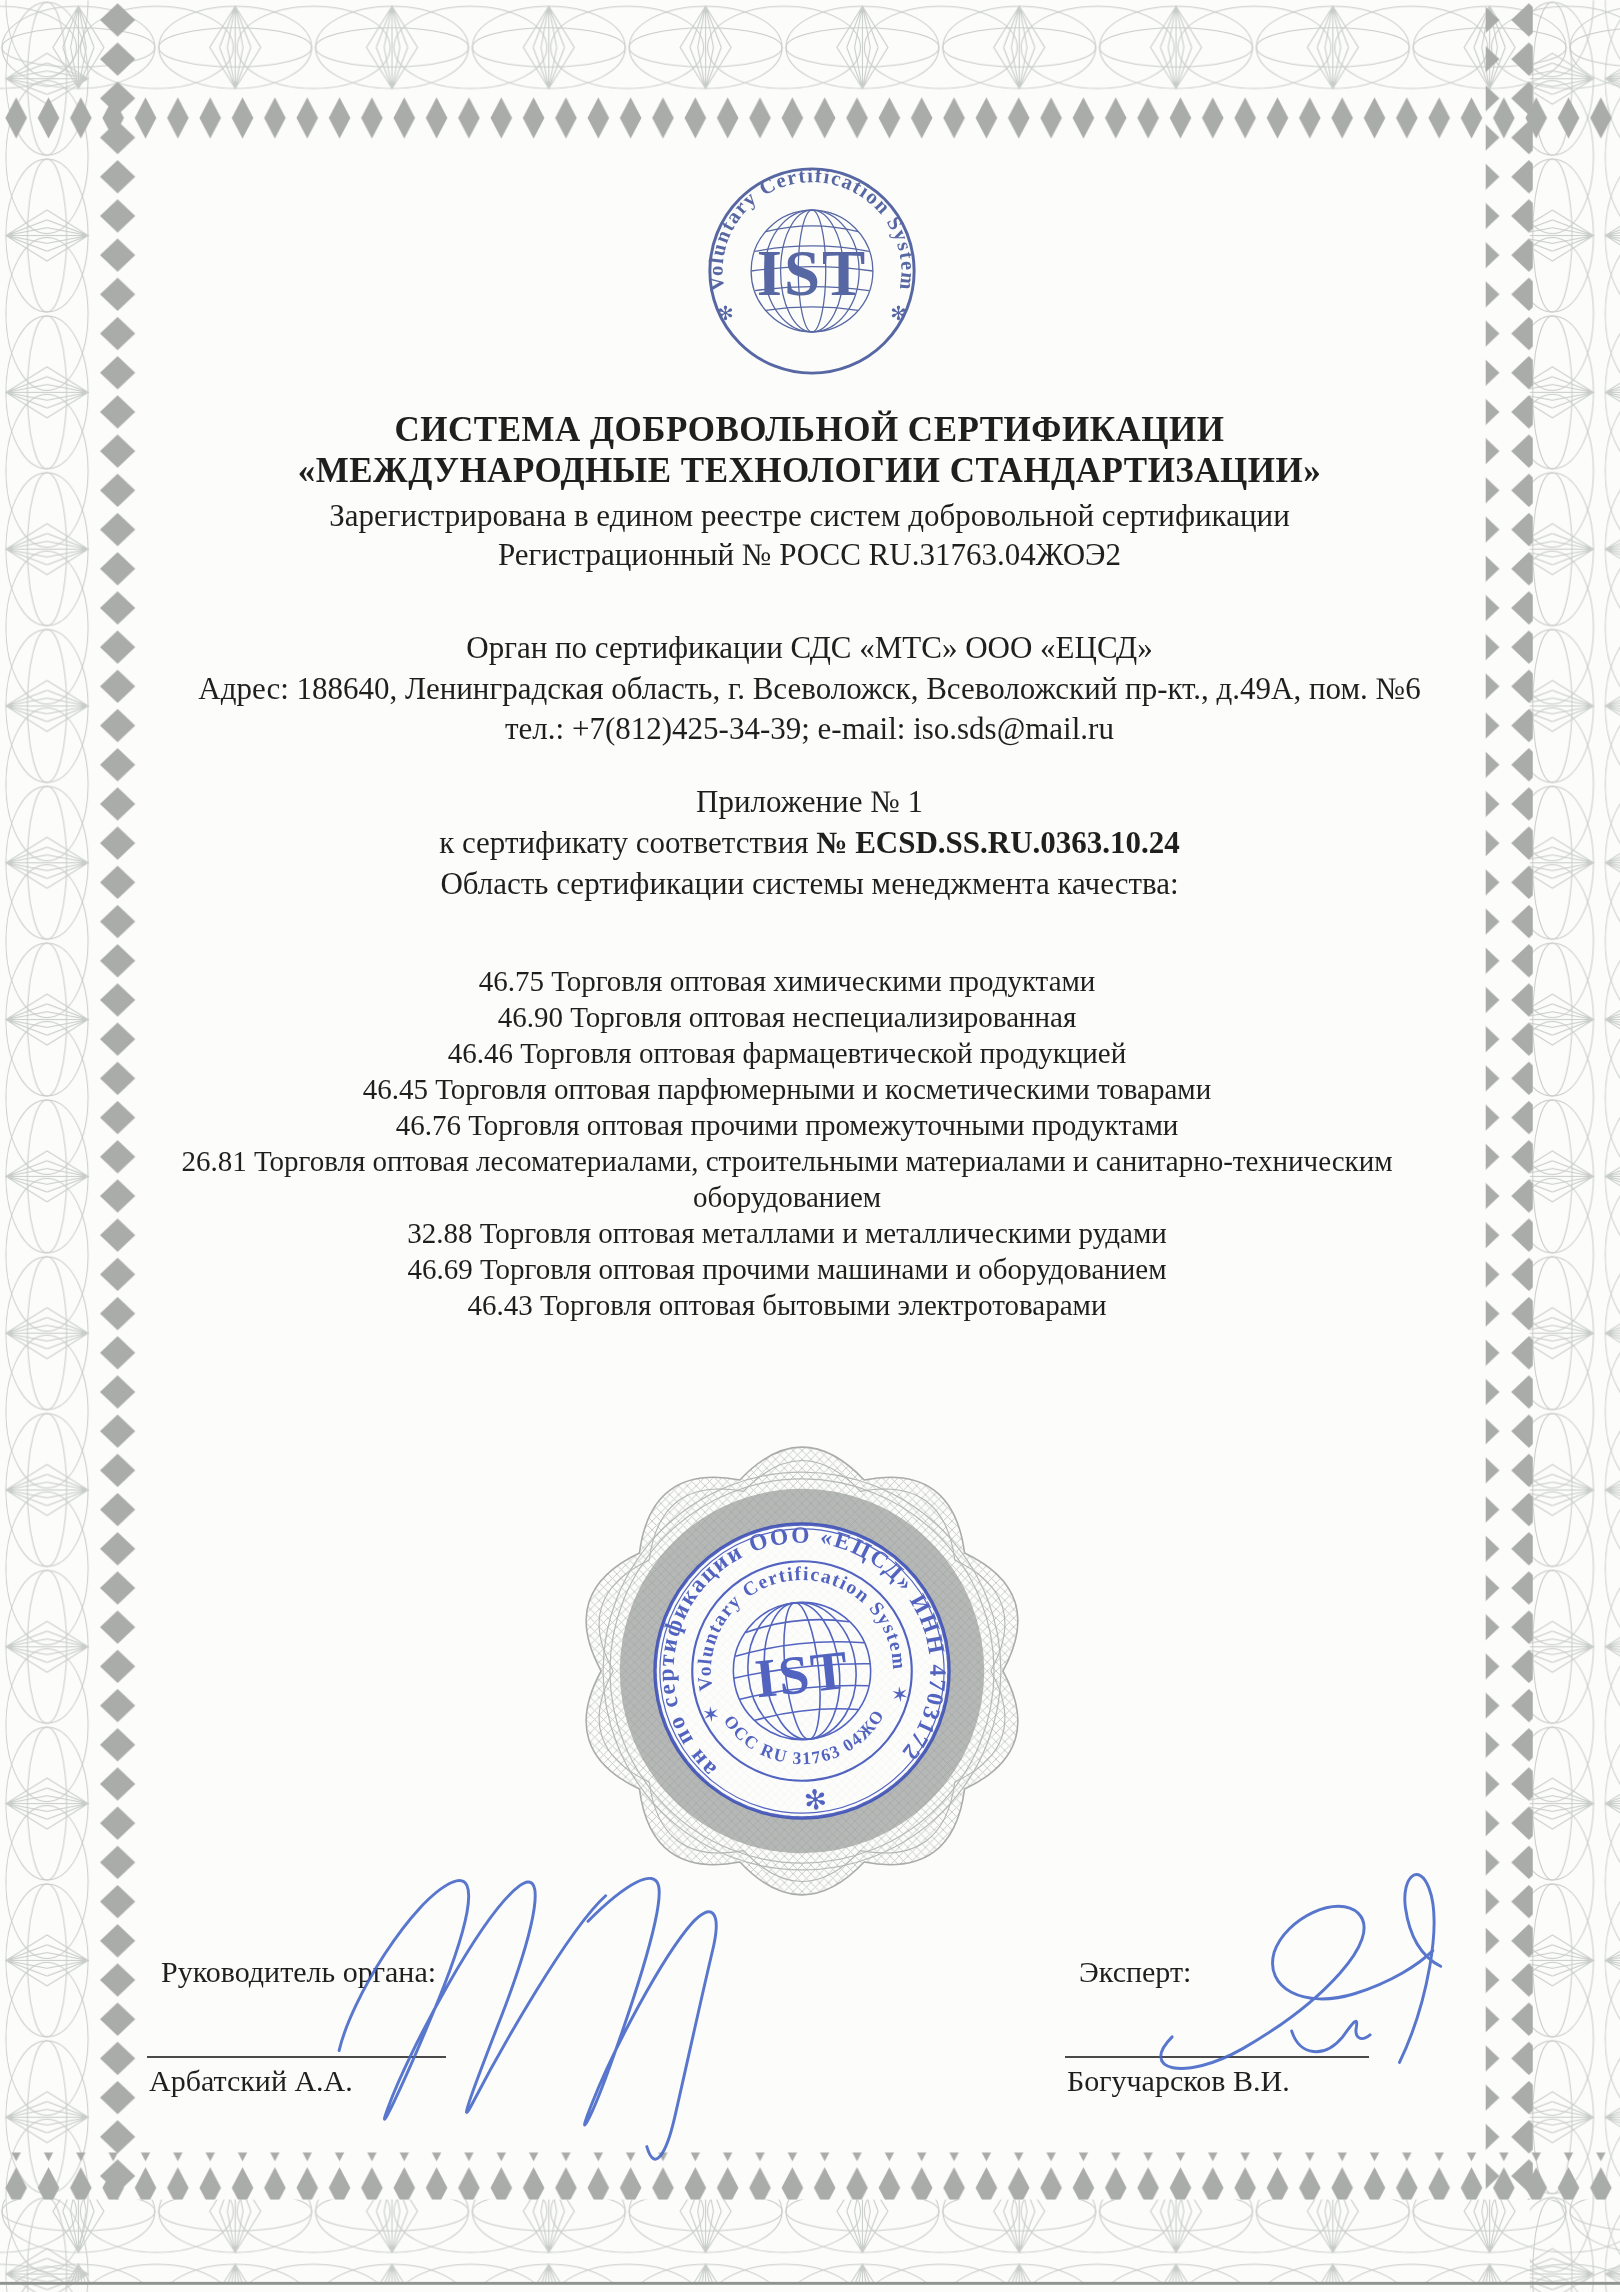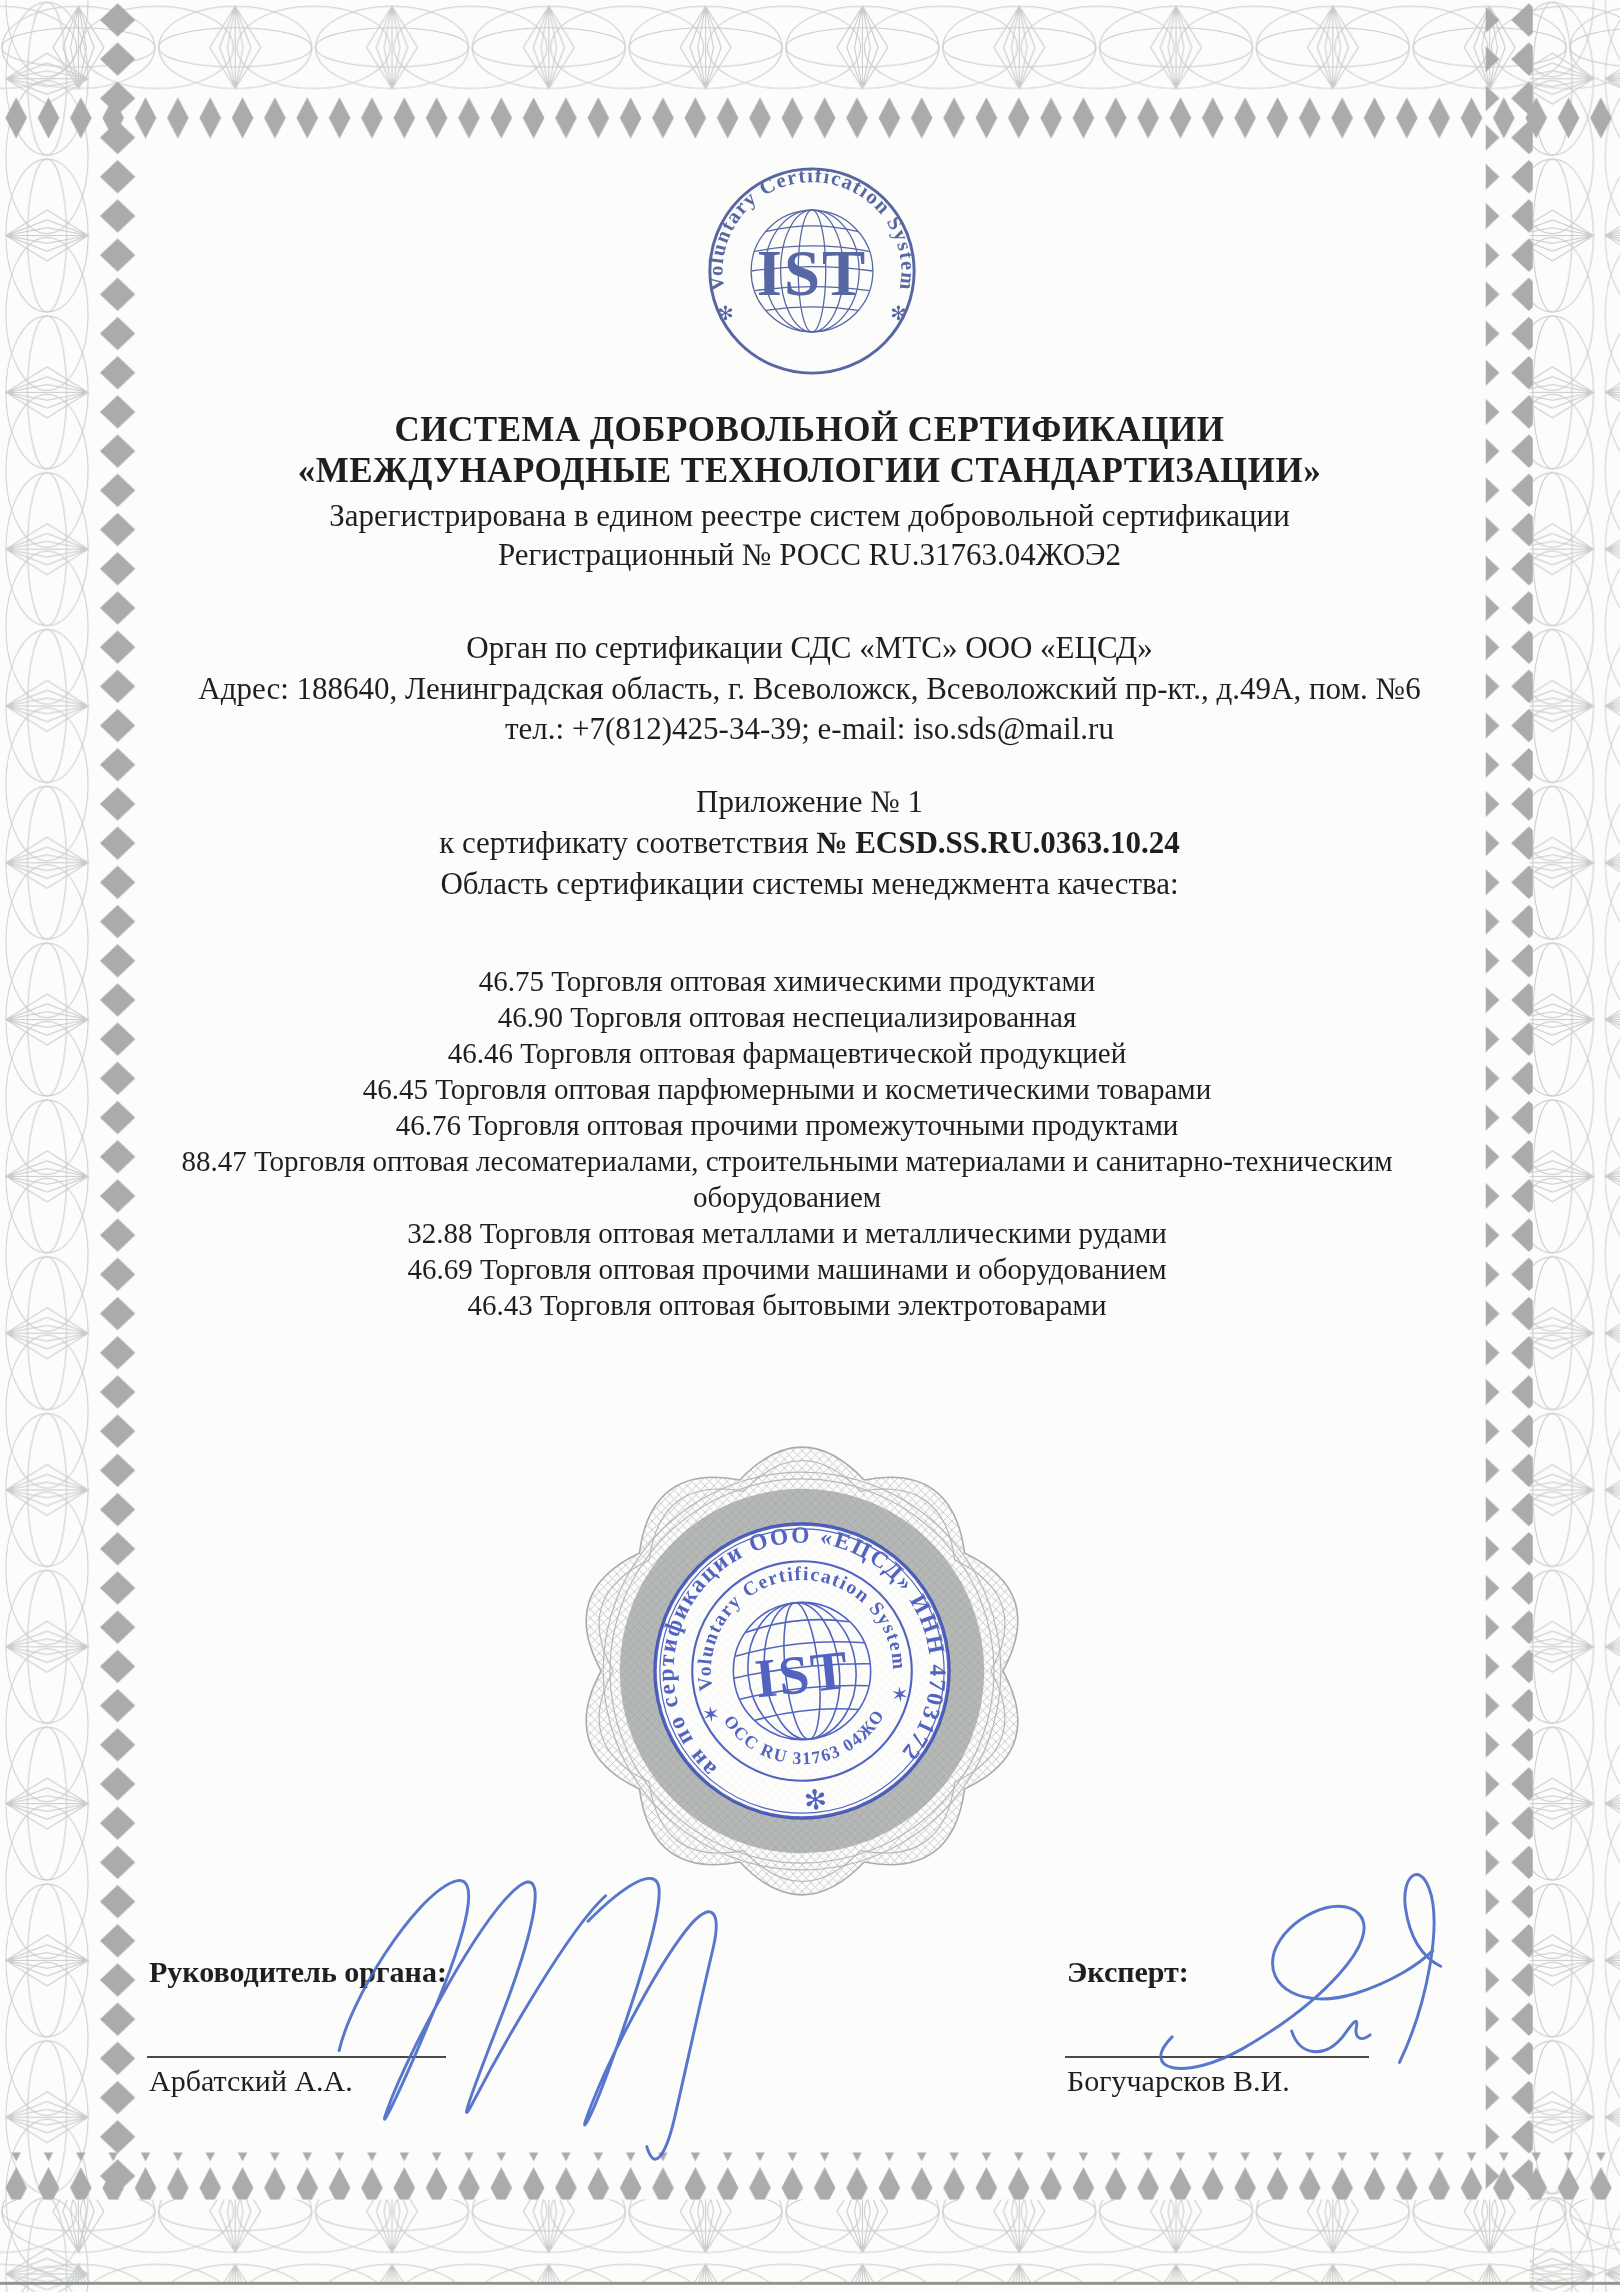--- a/index.html
+++ b/index.html
@@ -18,21 +18,21 @@
     position:absolute;left:127px;width:1365px;
     text-align:center;white-space:nowrap;
     font-size:31px;line-height:39px;
   }
   .cline.big{font-size:35px;font-weight:bold;letter-spacing:0.5px;}
   .cline.bold{font-weight:normal;}
   .scope-list{
     position:absolute;left:135px;top:963px;width:1304px;
     font-size:29px;line-height:36px;text-align:center;
   }
-  .sig-label{position:absolute;font-size:30px;font-weight:bold;white-space:nowrap;}
+  .sig-label{position:absolute;font-size:30px;font-weight:normal;white-space:nowrap;margin-left:12px;}
   .sig-name{position:absolute;font-size:30px;white-space:nowrap;}
   .sig-line{position:absolute;border-top:2px solid #4a4a4a;height:0;}
   .logo-wrap{position:absolute;left:702px;top:161px;width:220px;height:220px;}
   .stamp-wrap{position:absolute;left:559px;top:1428px;width:486px;height:486px;}
   .sig-overlay{position:absolute;left:0;top:0;z-index:3;pointer-events:none;}
 </style>
 </head>
 <body>
 
 <div class="page">
@@ -127,21 +127,21 @@
       <span>к сертификату соответствия </span><span style="font-weight:bold">№ ECSD.SS.RU.0363.10.24</span>
     </div>
     <div class="cline" style="top:864px">Область сертификации системы менеджмента качества:</div>
 
     <div class="scope-list">
       <div>46.75 Торговля оптовая химическими продуктами</div>
       <div>46.90 Торговля оптовая неспециализированная</div>
       <div>46.46 Торговля оптовая фармацевтической продукцией</div>
       <div>46.45 Торговля оптовая парфюмерными и косметическими товарами</div>
       <div>46.76 Торговля оптовая прочими промежуточными продуктами</div>
-      <div>88.47 Торговля оптовая лесоматериалами, строительными материалами и санитарно-техническим оборудованием</div>
+      <div>26.81 Торговля оптовая лесоматериалами, строительными материалами и санитарно-техническим оборудованием</div>
       <div>32.88 Торговля оптовая металлами и металлическими рудами</div>
       <div>46.69 Торговля оптовая прочими машинами и оборудованием</div>
       <div>46.43 Торговля оптовая бытовыми электротоварами</div>
     </div>
 
     <div class="stamp-wrap">
       <svg width="486" height="486" viewBox="-248 -248 496 496">
         <defs>
           <pattern id="hatch" width="9" height="9" patternUnits="userSpaceOnUse">
             <path d="M0,9 L9,0 M0,0 L9,9" stroke="#c3c7c5" stroke-width="0.9"></path>

